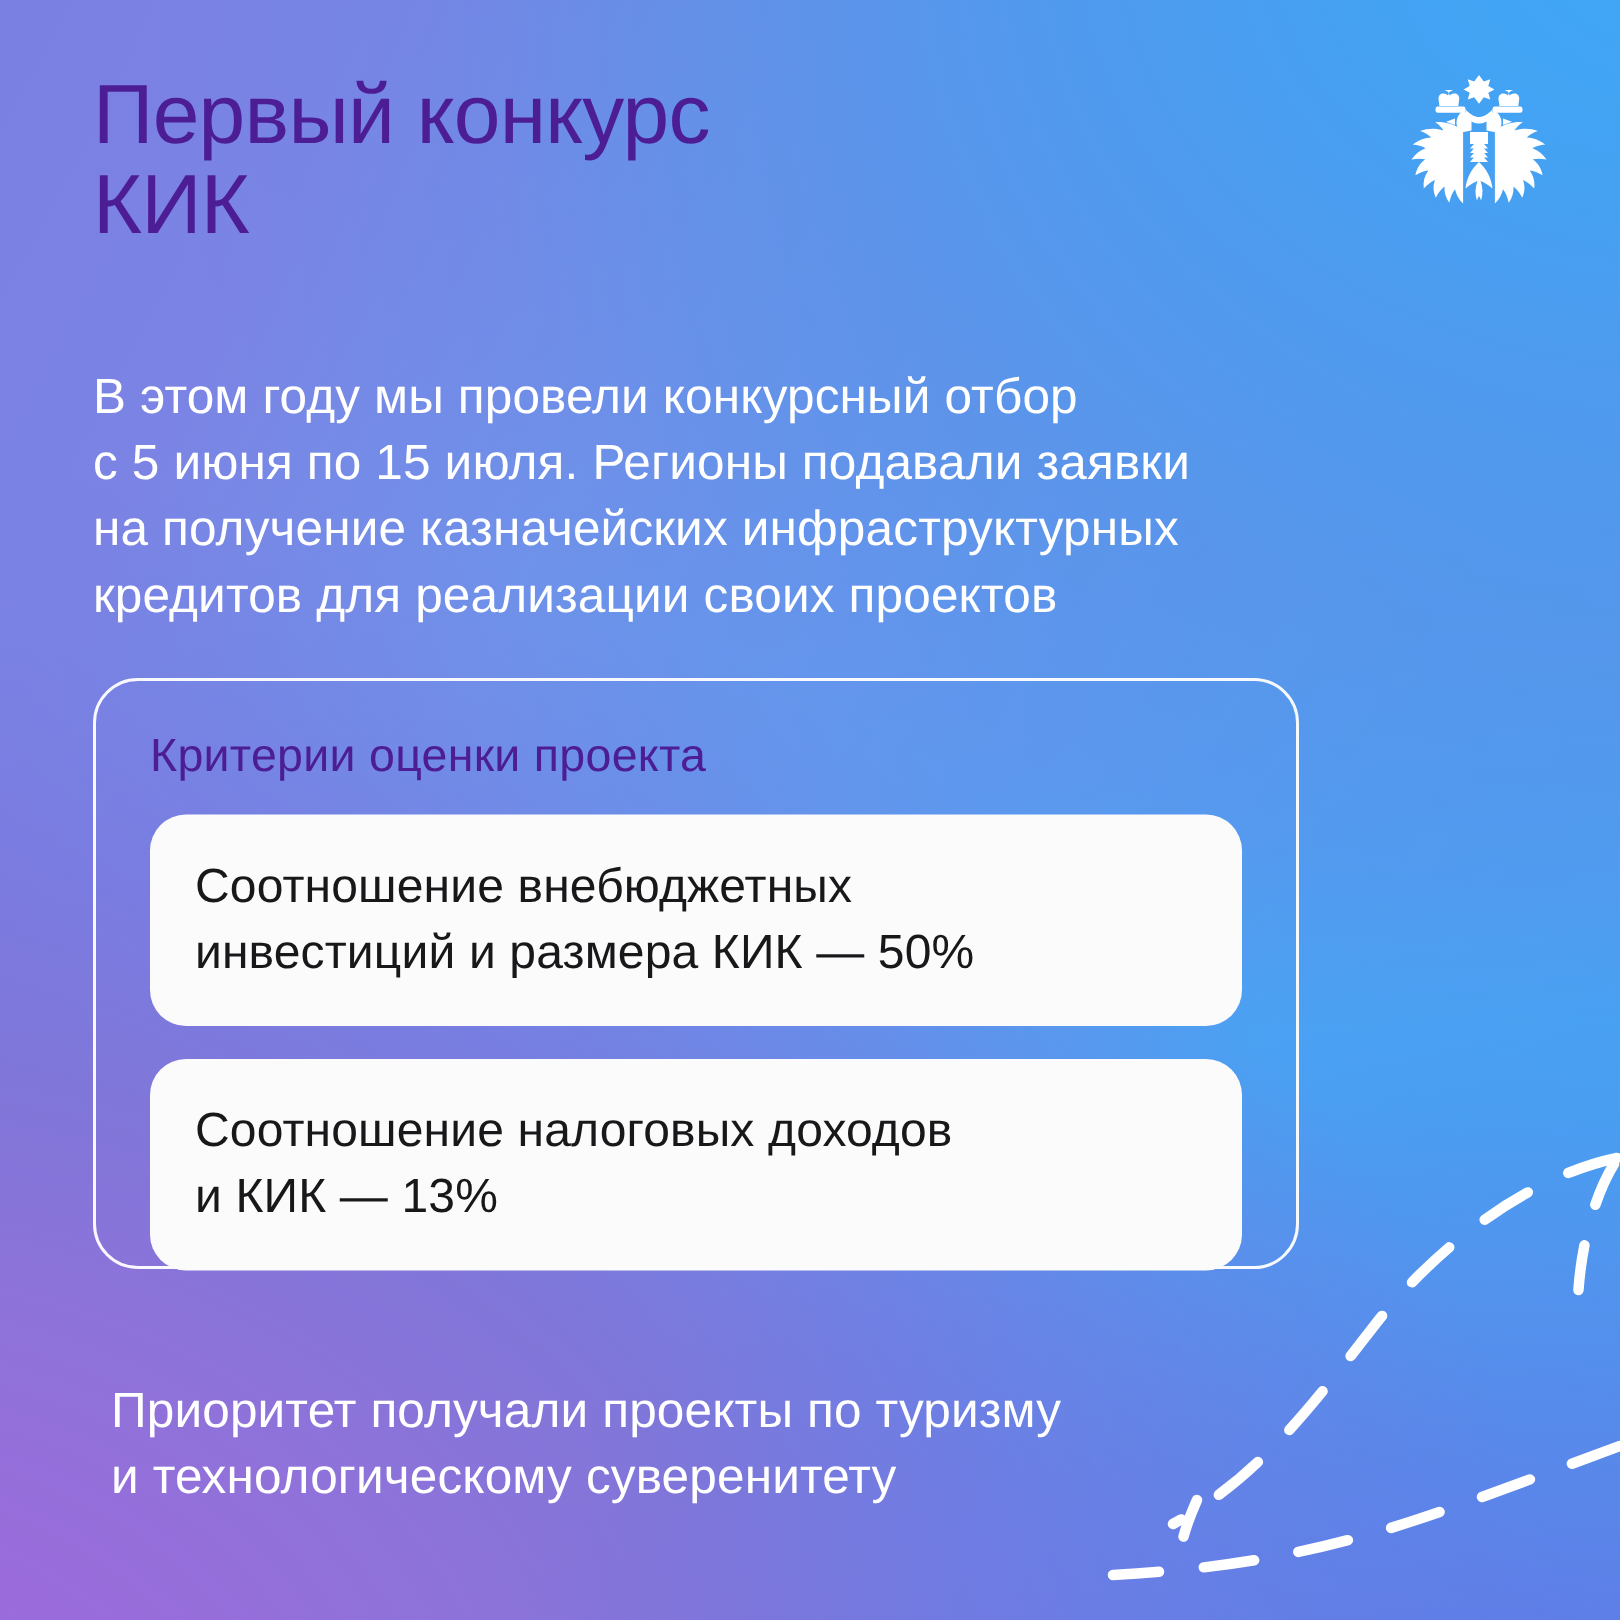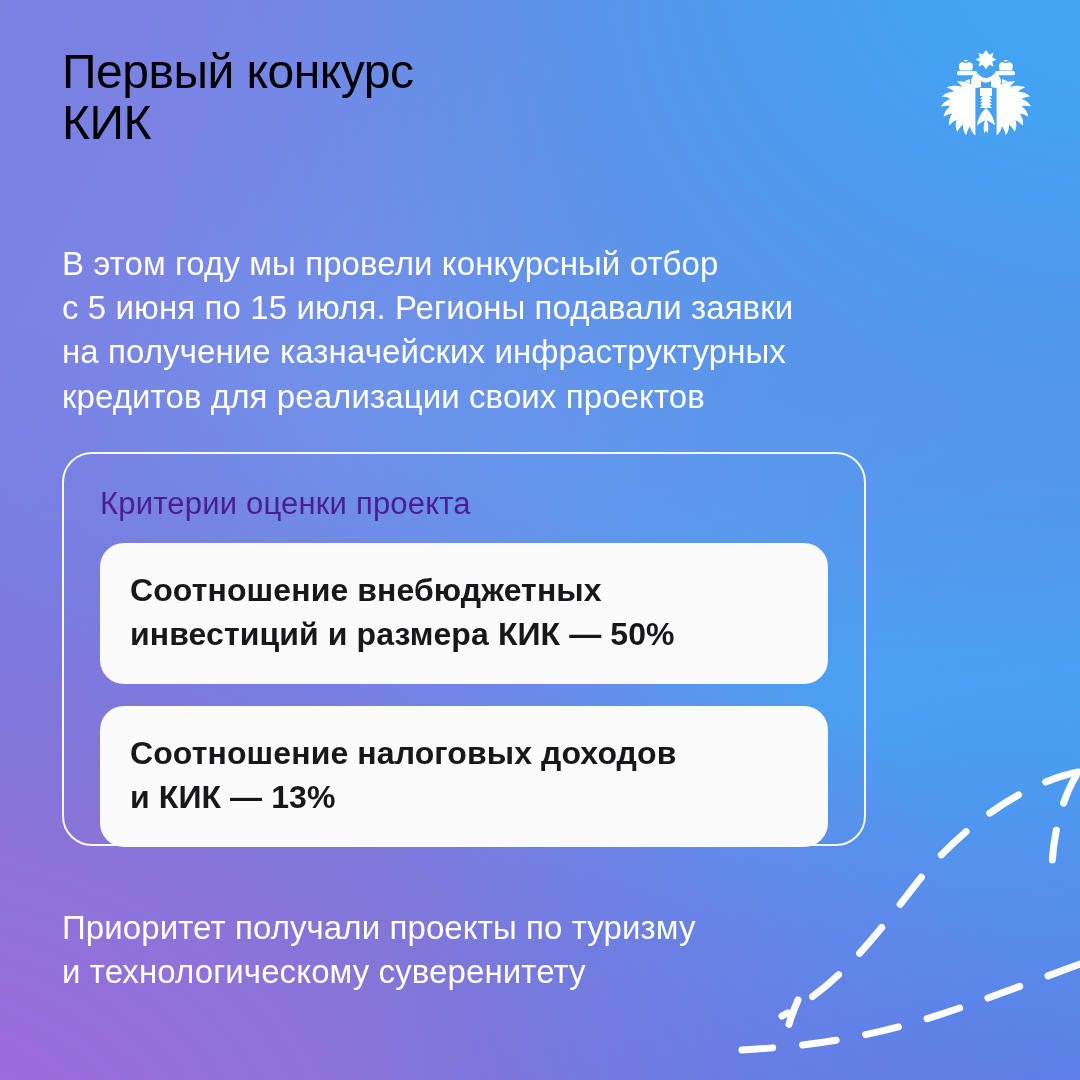--- a/index.html
+++ b/index.html
@@ -85,22 +85,22 @@
     inset: 0;
     padding: 0 62px;
     box-sizing: border-box;
   }
   .title {
     position: absolute;
     top: 46px;
     left: 62px;
     width: 700px;
     margin: 0;
-    color: #000000;
-    font-size: 48px;
+    color: #4c1d95;
+    font-size: 56px;
     font-weight: 300;
     line-height: 1.07;
     letter-spacing: -0.5px;
     white-space: pre-line;
   }
   .intro {
     position: absolute;
     top: 242px;
     left: 62px;
     width: 930px;
@@ -130,35 +130,35 @@
     color: #4c1d95;
     font-size: 31px;
     font-weight: 300;
     letter-spacing: 0.2px;
   }
   .pill {
     background: #fbfbfb;
     border-radius: 24px;
     color: #18181b;
     font-size: 32px;
-    font-weight: 700;
+    font-weight: 400;
     line-height: 1.36;
     letter-spacing: 0.1px;
     padding: 26px 30px 28px 30px;
     margin-bottom: 22px;
     white-space: pre-line;
   }
   .pill:last-child { margin-bottom: 0; }
 
   .footnote {
     position: absolute;
     top: 906px;
     left: 62px;
     width: 880px;
-    margin: 0;
+    margin: 12px;
     color: #ffffff;
     font-size: 33px;
     font-weight: 300;
     line-height: 1.34;
     letter-spacing: 0.1px;
     white-space: pre-line;
   }
 </style>
 </head>
 <body>

